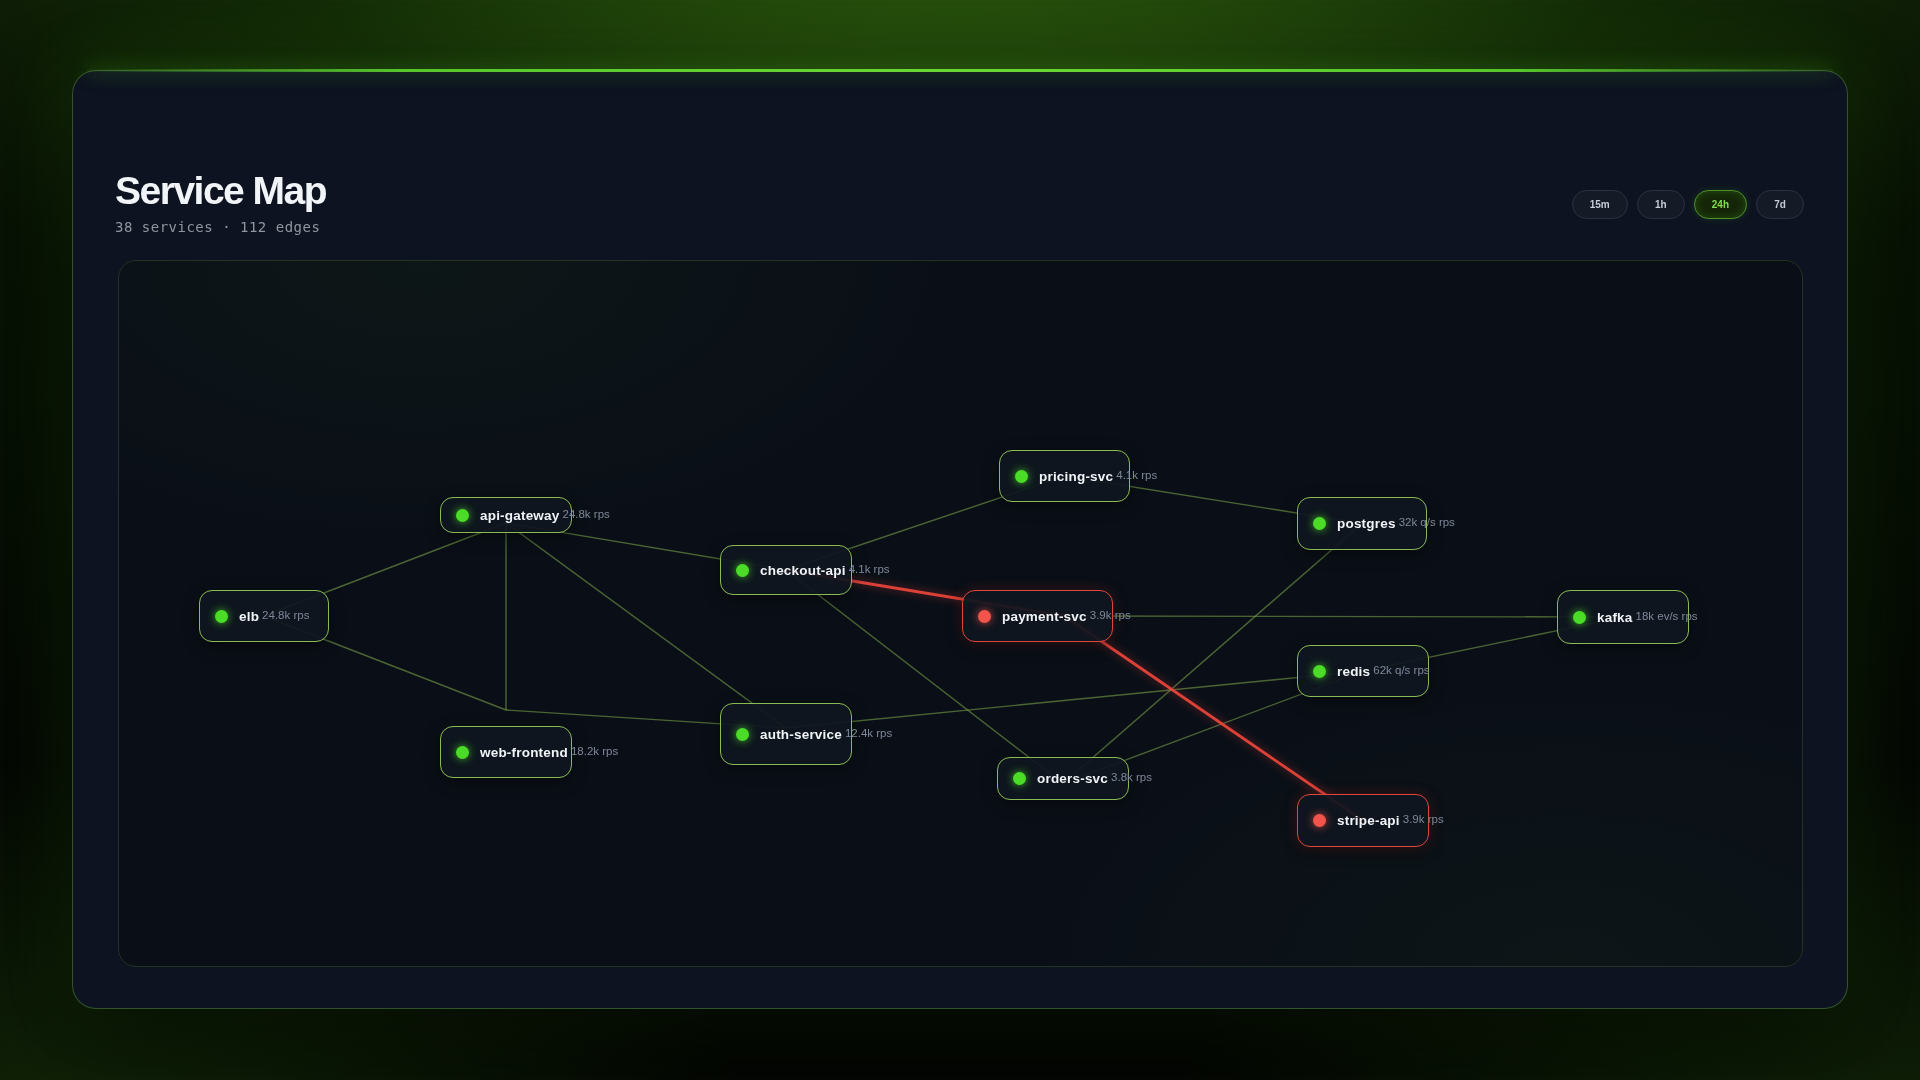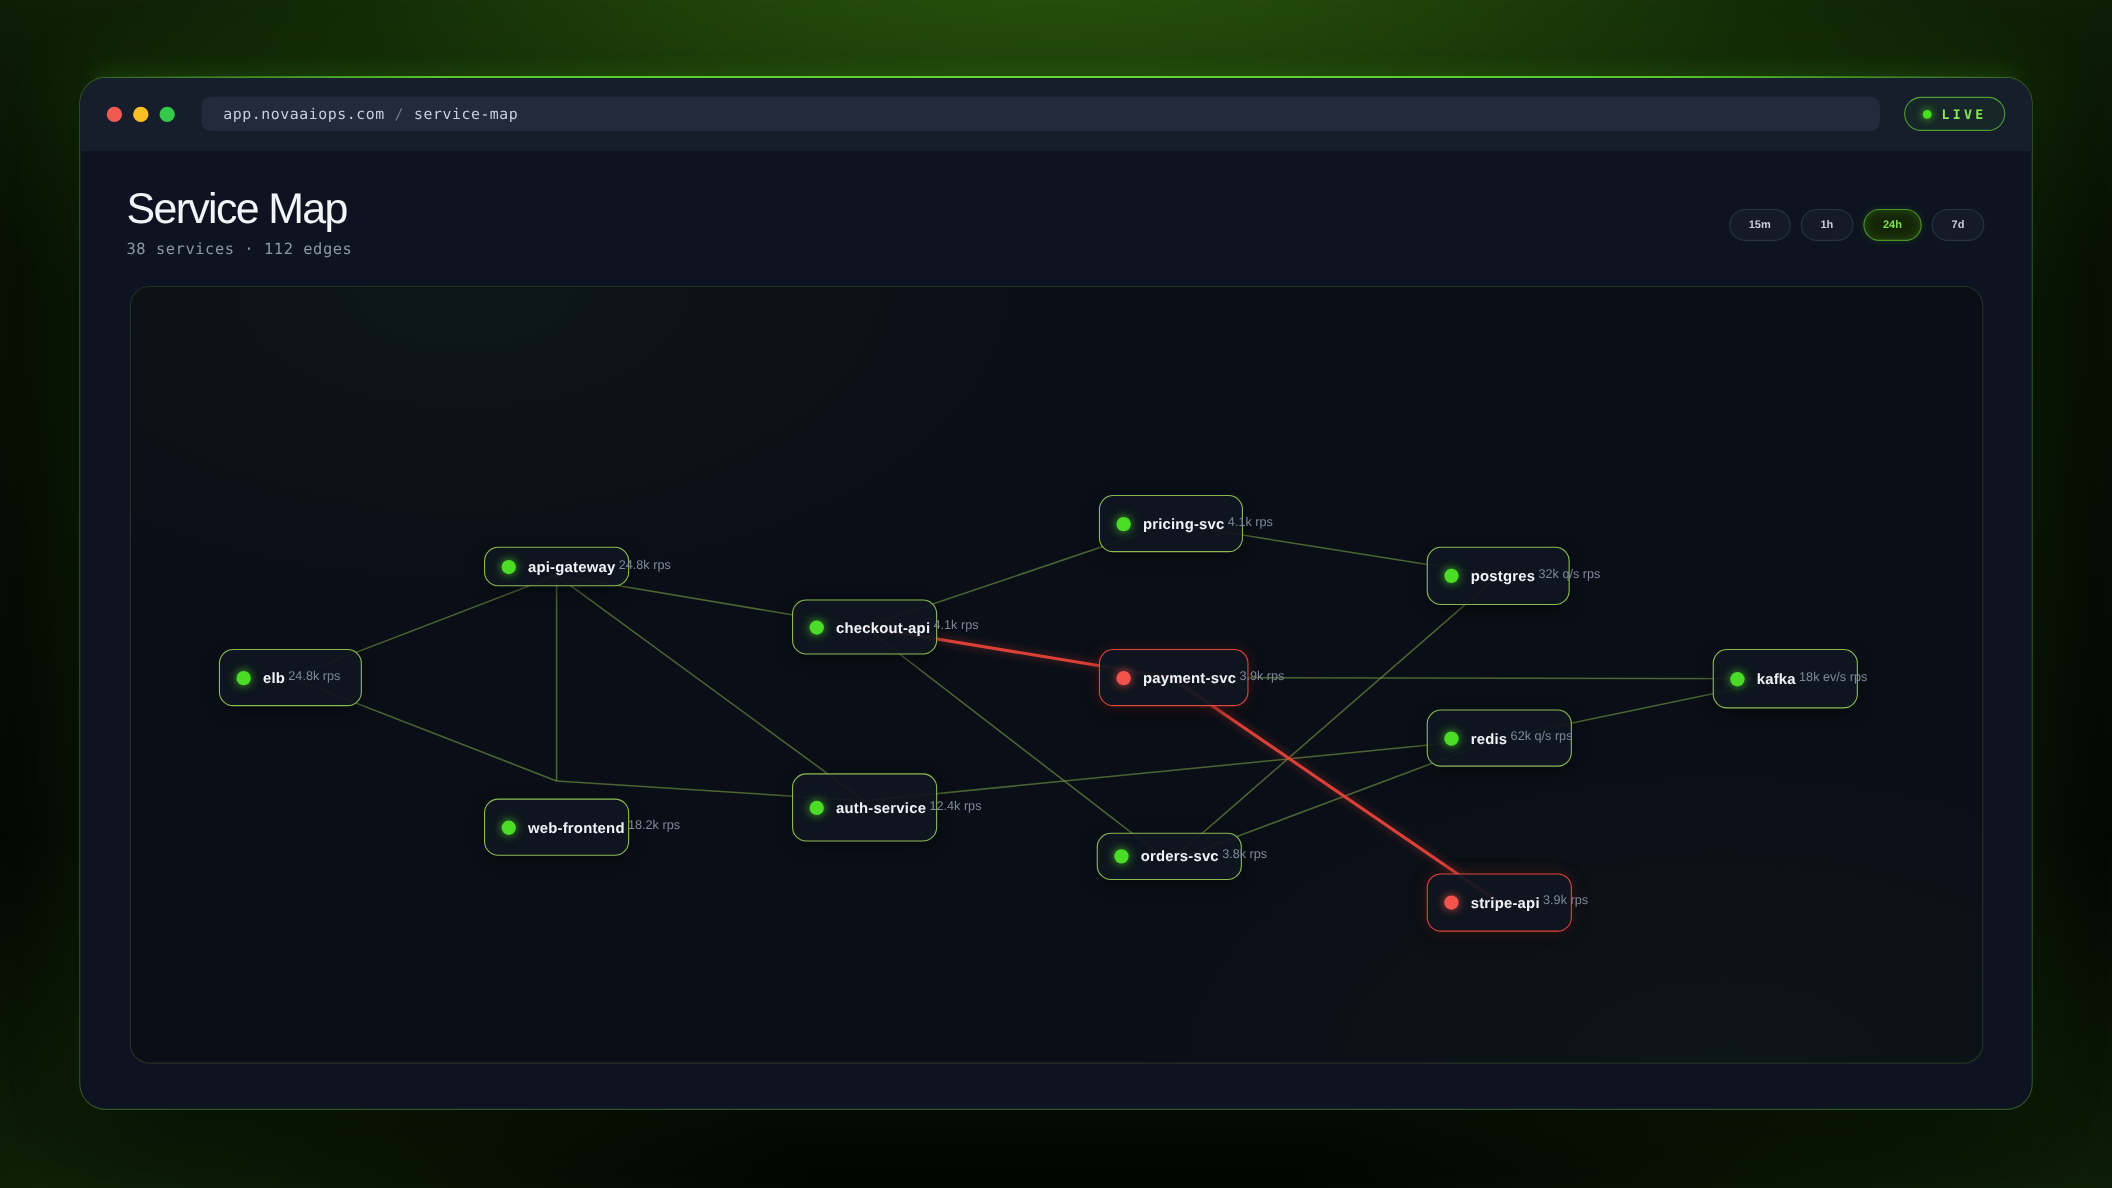--- a/index.html
+++ b/index.html
@@ -53,21 +53,21 @@
     border:1px solid #4d9e34; background:rgba(40,120,20,.10);
     display:flex; align-items:center; gap:9px;
     font-family:"DejaVu Sans Mono", monospace; font-size:12px; font-weight:bold;
     color:#8ae557; letter-spacing:3px;
   }
   .live .dot{ width:8px; height:8px; border-radius:50%; background:#46e01e;
     box-shadow:0 0 8px rgba(80,230,40,.9); }
 
   
   .pagehead{ position:absolute; left:42px; top:100px; }
-  .title{ font-size:39px; font-weight:400; color:#f2f5f8; letter-spacing:-1.5px; line-height:1; }
+  .title{ font-size:39px; font-weight:700; color:#f2f5f8; letter-spacing:-1.5px; line-height:1; }
   .subtitle{ margin-top:9px; font-family:"DejaVu Sans Mono", monospace; font-size:14px; color:#8e979f; letter-spacing:.5px; }
 
   .ranges{ position:absolute; right:43px; top:119px; display:flex; gap:9px; }
   .pill{
     height:29px; min-width:48px; padding:0 17px; border-radius:999px;
     background:#141a26; border:1px solid #2a3140;
     display:flex; align-items:center; justify-content:center;
     font-size:10px; font-weight:bold; color:#c6cdd8; cursor:pointer;
   }
   .pill.selected{
@@ -99,36 +99,20 @@
   .node .name{ font-size:13.5px; font-weight:bold; color:#f0f3f7; letter-spacing:.2px; white-space:nowrap; }
   .node .metric{ font-size:11.5px; color:#7e8899; white-space:nowrap; }
   .node.critical{ border-color:#e0463d; box-shadow:0 0 14px rgba(220,60,50,.22), 0 4px 16px rgba(0,0,0,.45); }
   .node.critical .sdot{ background:#f2544c; box-shadow:0 0 9px rgba(240,80,70,.85); }
 </style>
 </head>
 <body>
 
 <div class="window">
 
-  <div class="topbar">
-    <div class="lights">
-      <span class="light red"></span>
-      <span class="light yellow"></span>
-      <span class="light green"></span>
-    </div>
-    <div class="urlbar">
-      <span>app.novaaiops.com</span>
-      <span class="sep">/</span>
-      <span>service-map</span>
-    </div>
-    <div class="live">
-      <span class="dot"></span>
-      <span>LIVE</span>
-    </div>
-  </div>
 
   <div class="pagehead">
     <div class="title">Service Map</div>
     <div class="subtitle">38 services · 112 edges</div>
   </div>
 
   <div class="ranges">
     <div class="pill">15m</div>
     <div class="pill">1h</div>
     <div class="pill selected">24h</div>
@@ -189,21 +173,21 @@
           <span class="metric">12.4k rps</span>
         </span>
       </div>
       <div class="node" style="left: 880px; top: 189px; width: 131px; height: 52px;">
         <span class="sdot"></span>
         <span class="txt">
           <span class="name">pricing-svc</span>
           <span class="metric">4.1k rps</span>
         </span>
       </div>
-      <div class="node critical" style="left: 880px; top: 329px; width: 136px; height: 52px;">
+      <div class="node critical" style="left: 843px; top: 329px; width: 151px; height: 52px;">
         <span class="sdot"></span>
         <span class="txt">
           <span class="name">payment-svc</span>
           <span class="metric">3.9k rps</span>
         </span>
       </div>
       <div class="node" style="left: 878px; top: 496px; width: 132px; height: 43px;">
         <span class="sdot"></span>
         <span class="txt">
           <span class="name">orders-svc</span>

